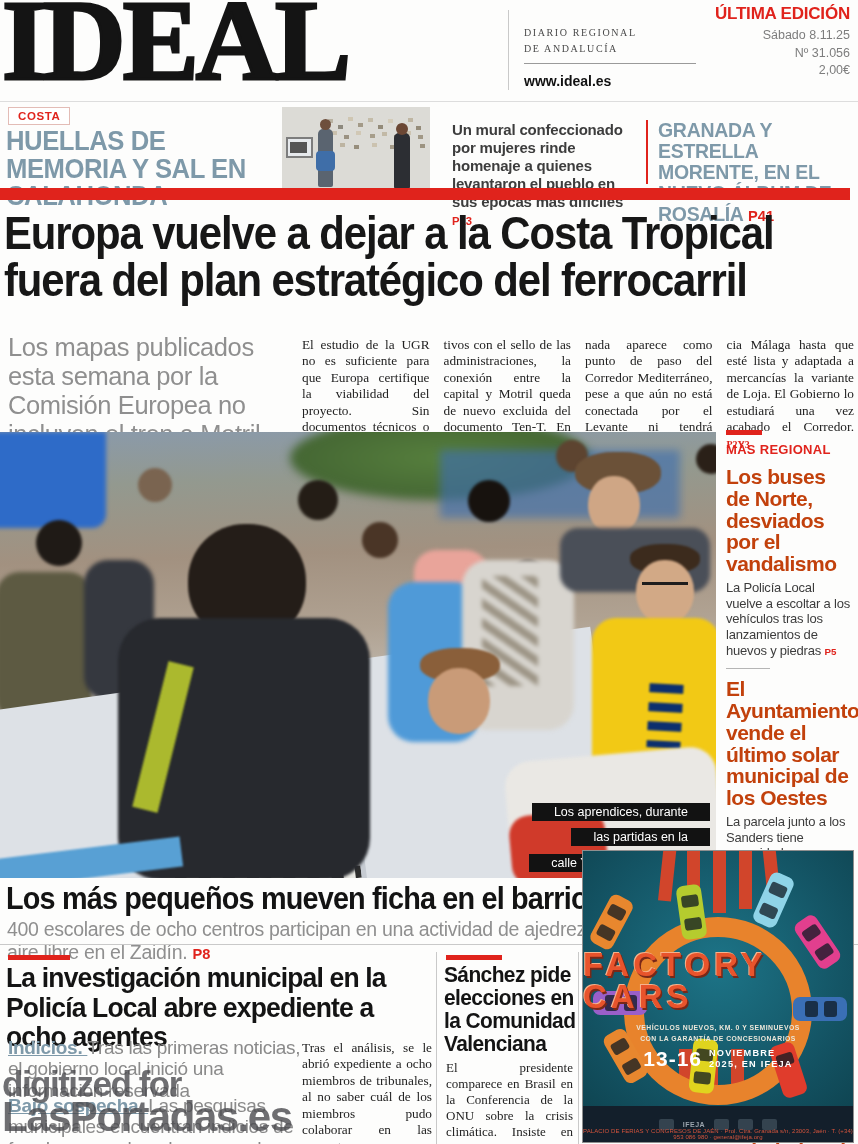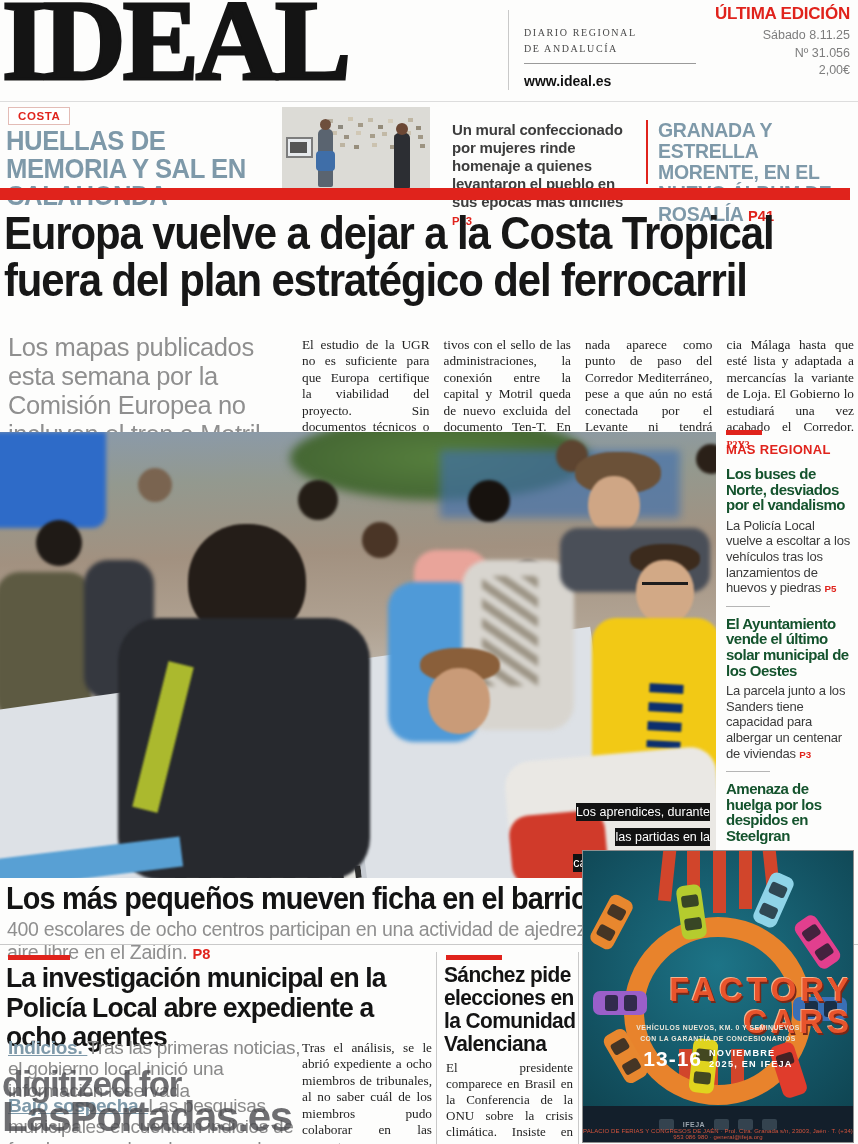--- a/index.html
+++ b/index.html
@@ -75,28 +75,28 @@
   .glasses { left:642px; top:150px; width:46px; height:11px; border-top:3px solid #1d1d1d; }
   .kid-yellow { left:592px; top:186px; width:128px; height:190px; background:#f2c915; border-radius:24px; filter:blur(1.5px); }
   .chevrons { left:648px; top:252px; width:34px; height:64px; display:block;
     background:repeating-linear-gradient(180deg,#0c2f6e 0 9px,#f2c915 9px 19px); filter:blur(1px); transform:rotate(3deg); }
   .kid-tan-face { left:428px; top:236px; width:62px; height:66px; background:#c99b78; border-radius:48%; filter:blur(1px); }
   .kid-tan-hair { left:420px; top:216px; width:80px; height:34px; background:#8a5f3a; border-radius:45%; filter:blur(1px); }
   .kid-white-red { left:508px; top:322px; width:212px; height:126px; background:#eae8e4; border-radius:26px; transform:rotate(-5deg); filter:blur(1.5px); }
   .kid-white-red i { position:absolute; left:0; top:54px; width:96px; height:70px; background:#d03a2a; border-radius:20px; display:block; }
   .blue-table { left:-8px; top:416px; width:190px; height:30px; background:#58a0d4; transform:rotate(-7deg); filter:blur(1px); }
   .caption { right:6px; top:366px; text-align:right; line-height:1.58; }
-  .caption span.cline { background:#121212; color:#fff; font-size:12.5px; padding:2px 0; }
+  .caption span.cline { background:#121212; color:#fff; font-size:12.5px; padding:2px 22px; }
   .caption .credit { font-size:9.5px; font-weight:700; letter-spacing:.6px; }
 
   
   .sidebar { left:726px; top:430px; width:126px; }
   .sb-redbar { width:36px; height:5px; background:#e0231c; margin-bottom:7px; }
   .sb-title { color:#e0231c; font-weight:700; font-size:13px; letter-spacing:.3px; margin-bottom:2px; }
-  .sb-hl { font-size:15px; font-weight:700; color:#14532d; line-height:1.04; letter-spacing:-.5px; margin:9px 0 5px; }
+  .sb-hl { font-size:21px; font-weight:700; color:#c2410c; line-height:1.04; letter-spacing:-.5px; margin:9px 0 5px; }
   .sb-body { font-size:13px; color:#3c3c3c; line-height:1.2; letter-spacing:-.2px; }
   .sb-div { width:44px; height:1px; background:#b5b5b5; margin:10px 0 1px; }
 
   
   .chess-hl { left:6px; top:881px; width:640px; transform:scaleX(.93); transform-origin:left top; font-size:31px; font-weight:700; color:#131313; letter-spacing:-.9px; }
   .chess-sub { left:7px; top:918px; width:600px; font-size:19.5px; color:#8f8f8f; letter-spacing:-.3px; }
   .band-rule { left:0; top:944px; width:858px; height:1px; background:#c9c9c9; }
 
   
   .pol-redbar { left:8px; top:955px; width:62px; height:5px; background:#e0231c; }
@@ -116,21 +116,21 @@
   
   .ad { left:582px; top:850px; width:272px; height:293px; border:1px solid #8f8f8f; background:#fff; display:flex; flex-direction:column; }
   .ad-banner { background:#cf3a23; color:#fff; font-weight:700; font-size:10.2px; text-align:center; letter-spacing:.2px; padding:6px 2px 5px; }
   .ad-body { position:relative; flex:1; overflow:hidden; background:radial-gradient(circle at 50% 45%, #1d7487 0%, #135262 70%, #0f4552 100%); }
   .ring { position:absolute; left:50%; top:66px; transform:translateX(-50%); width:188px; height:188px; border-radius:50%; border:20px solid #e8832c; }
   .stripe { position:absolute; width:13px; background:#d1452b; top:-8px; }
   .car { position:absolute; border-radius:7px; }
   .car i { position:absolute; left:15%; width:70%; height:22%; background:rgba(15,25,35,.75); border-radius:3px; display:block; }
   .car.v { width:25px; height:54px; } .car.v i.w1{ top:18%; } .car.v i.w2{ top:62%; }
   .car.h { width:54px; height:24px; } .car.h i { left:22%; top:15%; width:24%; height:70%; } .car.h i.w2 { left:58%; }
-  .ad-title { position:absolute; left:0; top:98px; width:100%; text-align:right; font-weight:700; font-size:33px; line-height:.98; color:#e8542c; letter-spacing:4px; text-shadow:1.5px 1.5px 0 #7a2817, -1px -1px 0 #f6b28c; z-index:3;margin-top:25px; }
+  .ad-title { position:absolute; left:0; top:98px; width:100%; text-align:left; font-weight:700; font-size:33px; line-height:.98; color:#e8542c; letter-spacing:4px; text-shadow:1.5px 1.5px 0 #7a2817, -1px -1px 0 #f6b28c; z-index:3; }
   .ad-tag { position:absolute; left:0; top:172px; width:100%; text-align:center; font-size:6.8px; font-weight:700; color:#ece7da; letter-spacing:.5px; line-height:1.55; z-index:3; }
   .ad-dates { position:absolute; left:0; top:196px; width:100%; display:flex; justify-content:center; align-items:center; gap:7px; z-index:3; }
   .d-big { font-size:21px; font-weight:700; color:#fff; letter-spacing:1px; }
   .d-right { font-size:9.2px; font-weight:700; color:#fff; letter-spacing:1.2px; line-height:1.2; text-align:left; }
   .ad-footer { position:relative; background:#131f2b; height:36px; display:flex; align-items:center; justify-content:center; gap:9px; }
   .logo-chip { width:15px; height:11px; background:#34434f; border-radius:2px; }
   .logo-text { color:#9aa4ad; font-size:7px; font-weight:700; letter-spacing:.5px; }
   .ad-fineprint { position:absolute; left:0; bottom:2px; width:100%; text-align:center; color:#d4543c; font-size:6px; letter-spacing:.1px; }
 
   

